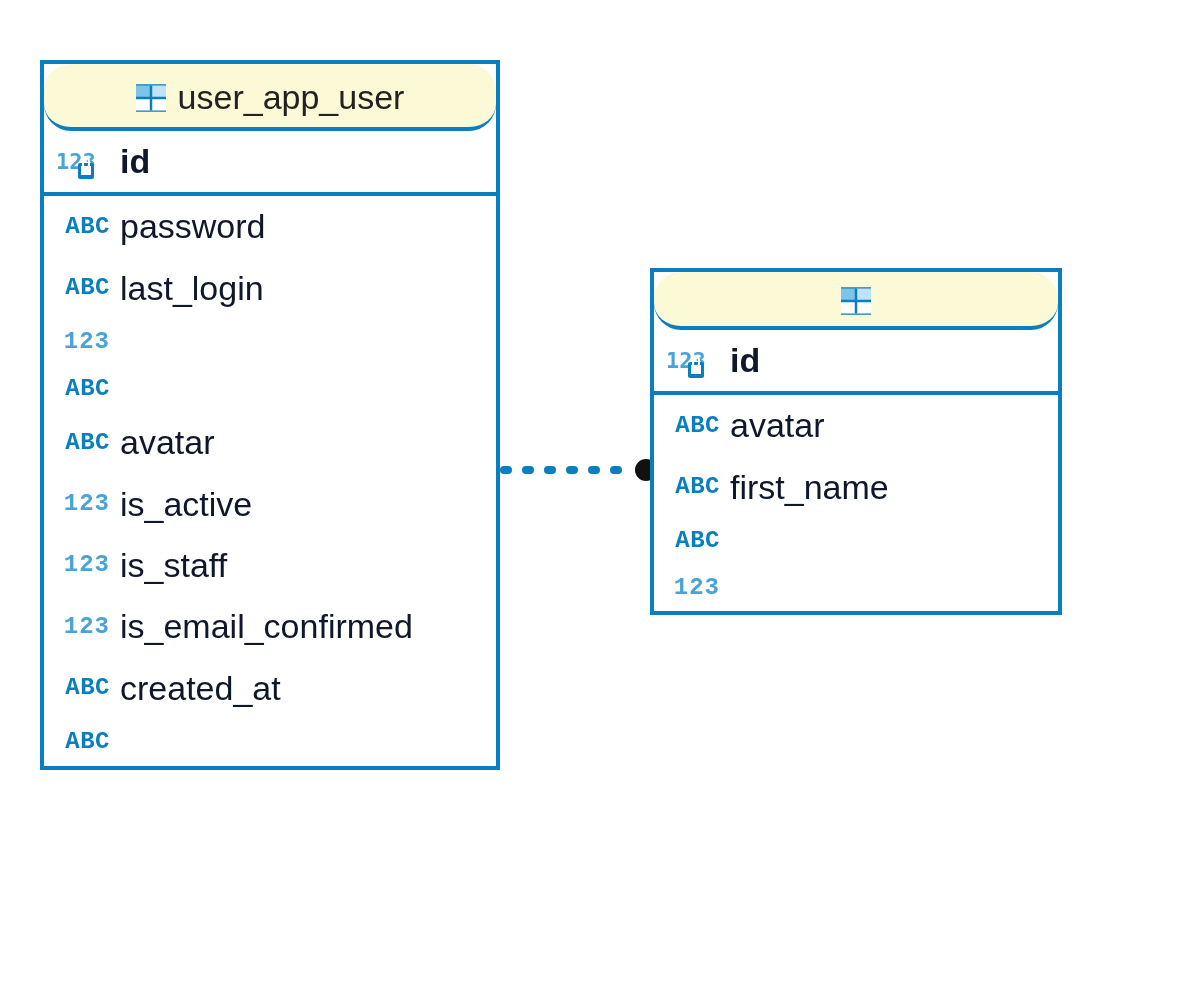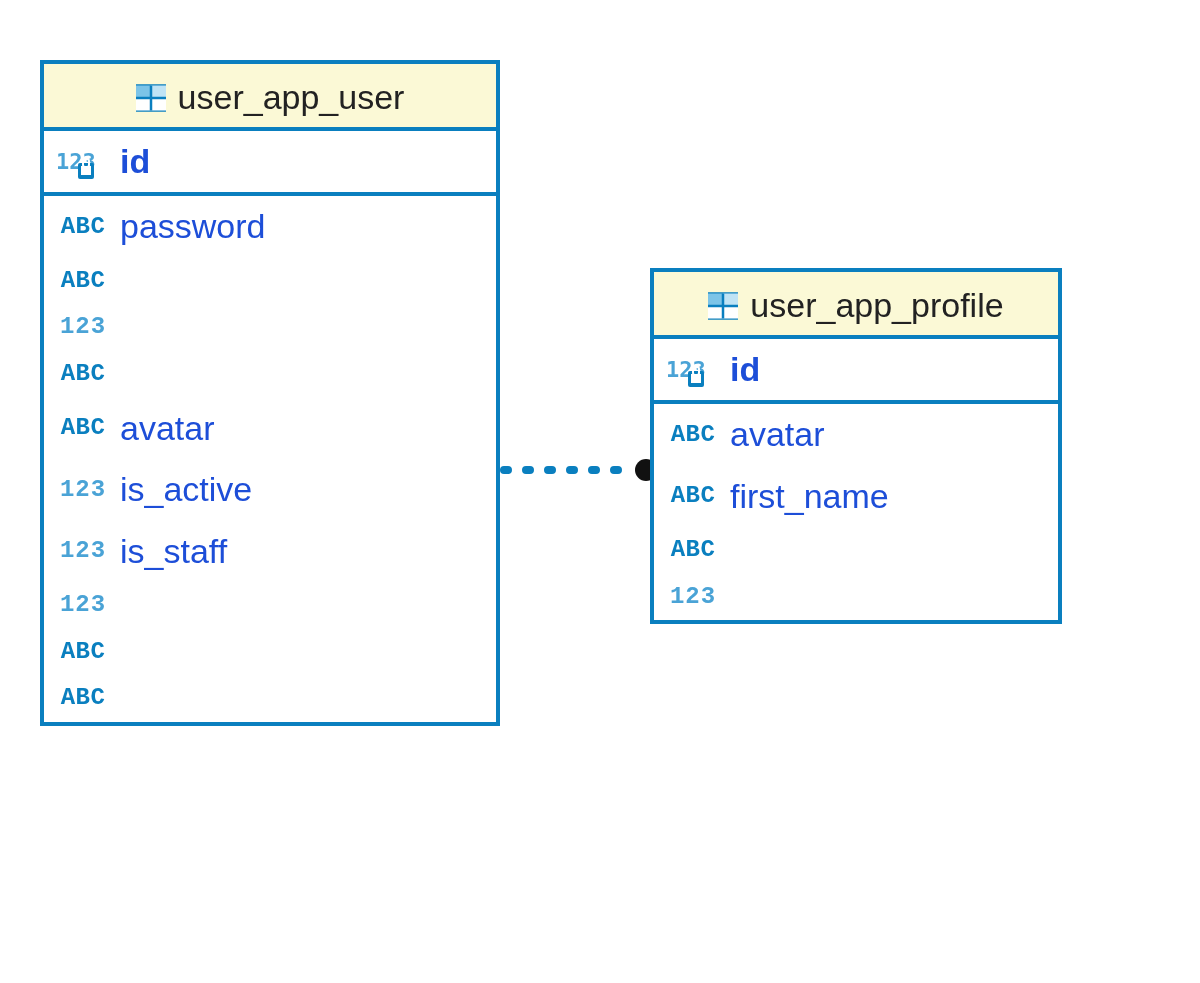--- a/index.html
+++ b/index.html
@@ -26,42 +26,43 @@
     display: flex;
     align-items: center;
     justify-content: center;
     gap: 12px;
     padding: 14px 10px 10px 10px;
     background: #fbf9d6;
     border-bottom: 4px solid #0a7fbf;
     font-size: 34px;
     font-weight: 400;
     color: #222;
+    border-radius: 27px;
   }
   .table-header .title { font-weight: 400; }
   .pk-section {
     border-bottom: 4px solid #0a7fbf;
   }
   .col-row {
     display: flex;
     align-items: center;
     gap: 10px;
     padding: 6px 10px 6px 12px;
     font-size: 34px;
     line-height: 1.45;
   }
-  .col-name { color: #1d4ed8; }
+  .col-name { color: #0f172a; }
   .col-name.bold { font-weight: 700; }
 
   
   .icon-table-svg { width: 30px; height: 30px; flex: 0 0 auto; }
   .icon-type {
     width: 54px;
     flex: 0 0 54px;
-    text-align: center;
+    text-align: right;
     font-size: 24px;
     font-weight: 700;
     font-family: "Consolas","Courier New",monospace;
     color: #0a7fbf;
     letter-spacing: 0.5px;
   }
   .icon-type.num { color: #4aa3d6; letter-spacing: 1px; }
   .icon-pk-wrap {
     position: relative;
     width: 54px;
@@ -119,20 +120,21 @@
     </div>
   </div>
 
   <div>
     <div class="col-row">
       <span class="icon-type">ABC</span>
       <span class="col-name">password</span>
     </div>
     <div class="col-row">
       <span class="icon-type">ABC</span>
+      <span class="col-name">last_login</span>
     </div>
     <div class="col-row">
       <span class="icon-type num">123</span>
     </div>
     <div class="col-row">
       <span class="icon-type">ABC</span>
     </div>
     <div class="col-row">
       <span class="icon-type">ABC</span>
       <span class="col-name">avatar</span>
@@ -140,42 +142,43 @@
     <div class="col-row">
       <span class="icon-type num">123</span>
       <span class="col-name">is_active</span>
     </div>
     <div class="col-row">
       <span class="icon-type num">123</span>
       <span class="col-name">is_staff</span>
     </div>
     <div class="col-row">
       <span class="icon-type num">123</span>
-    </div>
-    <div class="col-row">
-      <span class="icon-type">ABC</span>
+      <span class="col-name">is_email_confirmed</span>
+    </div>
+    <div class="col-row">
+      <span class="icon-type">ABC</span>
+      <span class="col-name">created_at</span>
     </div>
     <div class="col-row">
       <span class="icon-type">ABC</span>
     </div>
   </div>
 </div>
 
 <div class="table" id="t-profile">
   <div class="table-header">
     <svg class="icon-table-svg" viewBox="0 0 24 20">
       <rect x="0" y="0" width="24" height="20" fill="none" stroke="#0a7fbf" stroke-width="2"></rect>
       <rect x="0" y="0" width="12" height="10" fill="#7cc4e8"></rect>
       <rect x="12" y="0" width="12" height="10" fill="#bfe3f5"></rect>
       <rect x="0" y="10" width="12" height="10" fill="#fff"></rect>
       <rect x="12" y="10" width="12" height="10" fill="#fff"></rect>
       <line x1="12" y1="0" x2="12" y2="20" stroke="#0a7fbf" stroke-width="2"></line>
       <line x1="0" y1="10" x2="24" y2="10" stroke="#0a7fbf" stroke-width="2"></line>
     </svg>
-    <span class="title">user_app_profile</span>
   </div>
 
   <div class="pk-section">
     <div class="col-row">
       <span class="icon-pk-wrap">
         <svg width="54" height="34" viewBox="0 0 54 34">
           <text x="0" y="22" font-family="Consolas,monospace" font-size="22" font-weight="700" fill="#4aa3d6">123</text>
           <rect x="22" y="16" width="16" height="16" rx="2" fill="#0a7fbf"></rect>
           <rect x="27" y="12" width="6" height="8" rx="2" fill="none" stroke="#fff" stroke-width="2"></rect>
           <rect x="25" y="19" width="10" height="9" fill="#fff"></rect>

